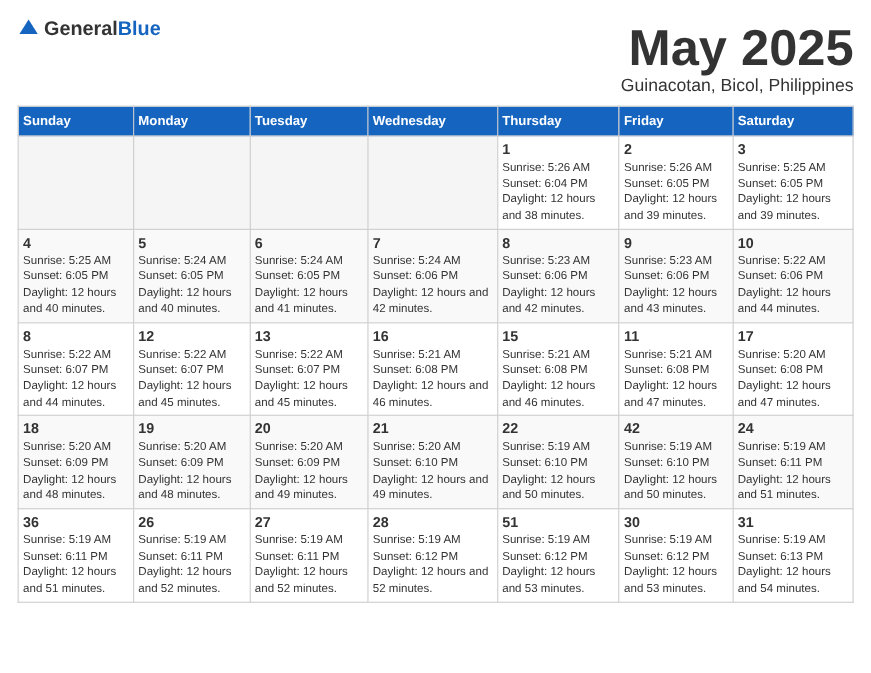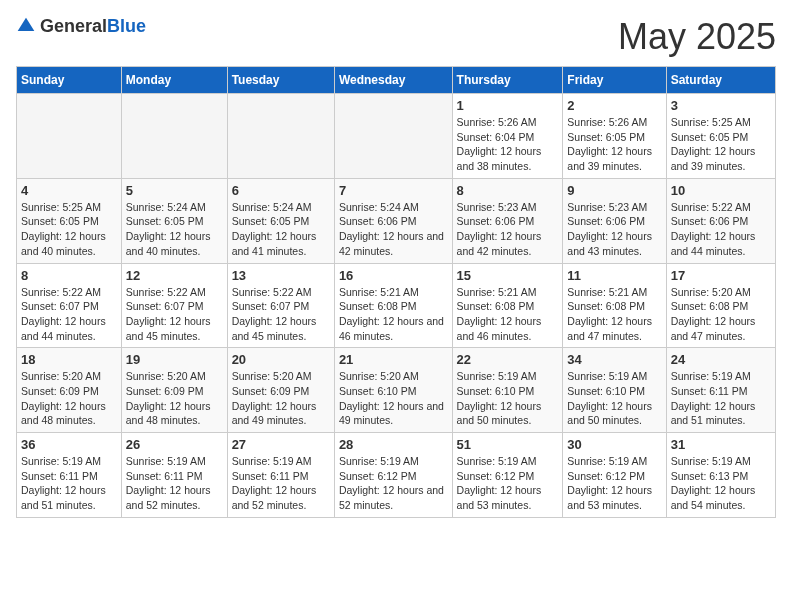--- a/index.html
+++ b/index.html
@@ -22,22 +22,22 @@
       gap: 4px;
     }
     .logo-icon {
       width: 20px;
       height: 20px;
     }
     .title-area {
       text-align: right;
     }
     .main-title {
-      font-size: 36px;
-      font-weight: normal;
+      font-size: 46px;
+      font-weight: bold;
       color: #333;
     }
     .subtitle {
       font-size: 16px;
       color: #333;
     }
     table {
       width: 100%;
       border-collapse: collapse;
       font-size: 11px;
@@ -87,20 +87,21 @@
   <div class="logo">
     <svg class="logo-icon" viewBox="0 0 24 24" xmlns="http://www.w3.org/2000/svg">
       <polygon points="12,2 22,18 2,18" fill="#1565c0"></polygon>
     </svg>
     <div>
       <span style="font-size:18px;font-weight:bold;color:#333;">General</span><span style="font-size:18px;font-weight:bold;color:#1565c0;">Blue</span>
     </div>
   </div>
   <div class="title-area">
     <div class="main-title">May 2025</div>
+    <div class="subtitle">Guinacotan, Bicol, Philippines</div>
   </div>
 </div>
 
 <table>
   <thead>
     <tr>
     <th>Sunday</th>
         <th>Monday</th>
         <th>Tuesday</th>
         <th>Wednesday</th>
@@ -158,21 +159,21 @@
         <td><span class="day-number">18</span>
 <span class="day-info">Sunrise: 5:20 AM<br>Sunset: 6:09 PM<br>Daylight: 12 hours and 48 minutes.</span></td>
         <td><span class="day-number">19</span>
 <span class="day-info">Sunrise: 5:20 AM<br>Sunset: 6:09 PM<br>Daylight: 12 hours and 48 minutes.</span></td>
         <td><span class="day-number">20</span>
 <span class="day-info">Sunrise: 5:20 AM<br>Sunset: 6:09 PM<br>Daylight: 12 hours and 49 minutes.</span></td>
         <td><span class="day-number">21</span>
 <span class="day-info">Sunrise: 5:20 AM<br>Sunset: 6:10 PM<br>Daylight: 12 hours and 49 minutes.</span></td>
         <td><span class="day-number">22</span>
 <span class="day-info">Sunrise: 5:19 AM<br>Sunset: 6:10 PM<br>Daylight: 12 hours and 50 minutes.</span></td>
-        <td><span class="day-number">34</span>
+        <td><span class="day-number">42</span>
 <span class="day-info">Sunrise: 5:19 AM<br>Sunset: 6:10 PM<br>Daylight: 12 hours and 50 minutes.</span></td>
         <td><span class="day-number">24</span>
 <span class="day-info">Sunrise: 5:19 AM<br>Sunset: 6:11 PM<br>Daylight: 12 hours and 51 minutes.</span></td>
       </tr>
       <tr>
         <td><span class="day-number">36</span>
 <span class="day-info">Sunrise: 5:19 AM<br>Sunset: 6:11 PM<br>Daylight: 12 hours and 51 minutes.</span></td>
         <td><span class="day-number">26</span>
 <span class="day-info">Sunrise: 5:19 AM<br>Sunset: 6:11 PM<br>Daylight: 12 hours and 52 minutes.</span></td>
         <td><span class="day-number">27</span>

